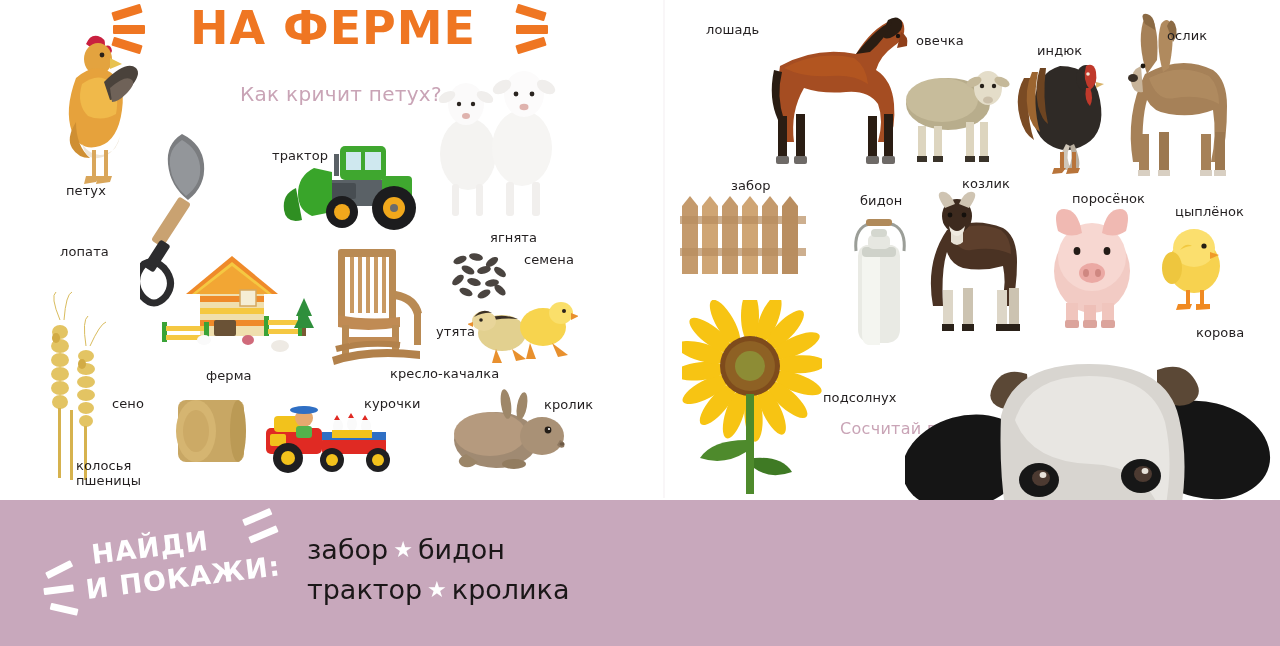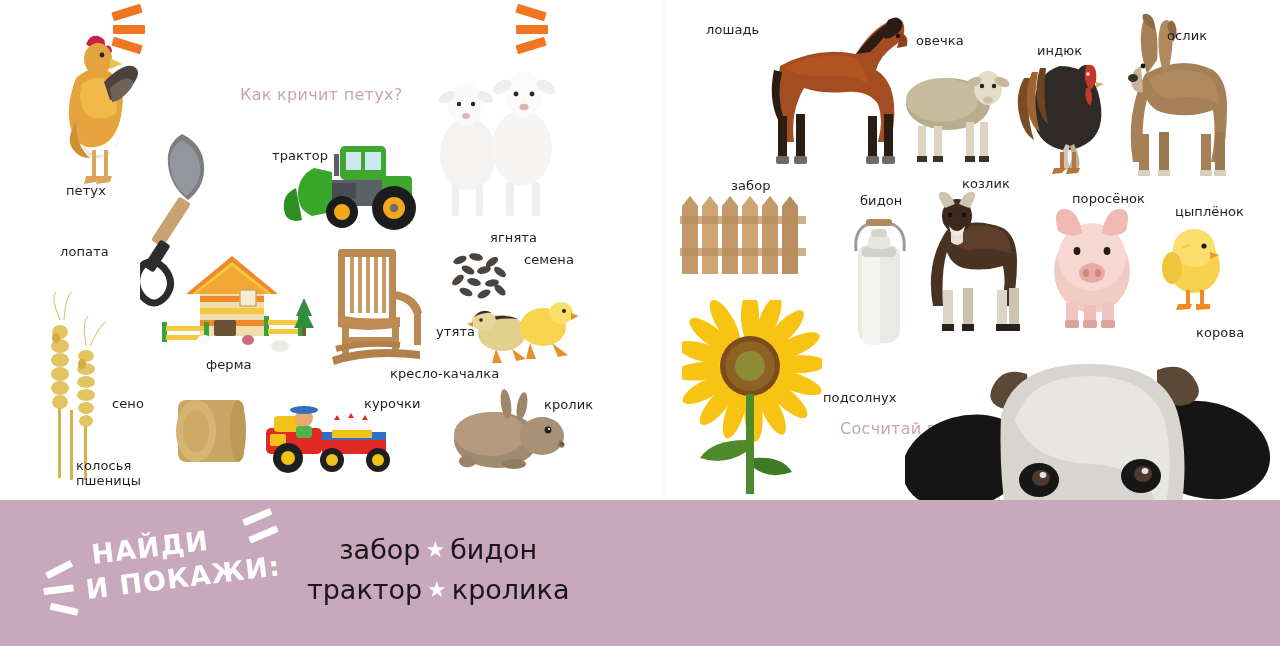--- a/index.html
+++ b/index.html
@@ -37,21 +37,21 @@
   #burst-left .d2{width:32px;height:9px;left:5px;top:19px;transform:rotate(0deg);}
   #burst-left .d3{width:30px;height:9px;left:4px;top:35px;transform:rotate(17deg);}
   #burst-right{left:404px;}
   #burst-right .d1{width:30px;height:9px;left:4px;top:2px;transform:rotate(17deg);}
   #burst-right .d2{width:32px;height:9px;left:4px;top:19px;transform:rotate(0deg);}
   #burst-right .d3{width:30px;height:9px;left:4px;top:35px;transform:rotate(-17deg);}
 
   .prompt{
     position:absolute;
     font-family:"DejaVu Sans","Liberation Sans",sans-serif;
-    font-size:16px;color:#c9a4b6;letter-spacing:.3px;line-height:21px;
+    font-size:20px;color:#c9a4b6;letter-spacing:.3px;line-height:21px;
   }
   #prompt-rooster{left:240px;top:84px;}
   #prompt-count{left:840px;top:418px;text-align:left;font-size:16px;line-height:21px;}
 
   
   .label{
     position:absolute;
     font-family:"DejaVu Sans","Liberation Sans",sans-serif;
     font-size:13px;color:#221e1f;line-height:15px;white-space:pre-line;
     letter-spacing:.1px;
@@ -121,39 +121,40 @@
   #fd-l2{width:30px;left:-14px;top:46px;transform:rotate(0deg);}
   #fd-l3{width:28px;left:-10px;top:66px;transform:rotate(20deg);}
   #fd-r1{width:30px;left:192px;top:-2px;transform:rotate(-16deg);}
   #fd-r2{width:30px;left:196px;top:16px;transform:rotate(-16deg);}
 
   .find-col{
     position:absolute;
     font-family:"DejaVu Sans","Liberation Sans",sans-serif;
     font-size:27px;color:#1b1718;line-height:40px;white-space:nowrap;
   }
-  #find-col-1{left:307px;top:30px;text-align:center;}
+  #find-col-1{left:307px;top:30px;}
   #find-col-2{left:673px;top:30px;}
   .star{color:#ffffff;font-size:22px;vertical-align:2px;padding:0 5px;}
 </style>
 </head>
 <body>
 
 <div id="page">
 
   <div id="left-page" class="page-white"></div>
   <div id="right-page" class="page-white"></div>
   <div id="gutter"></div>
 
   <div id="title-block">
     <div class="burst" id="burst-left">
       <span class="d1"></span>
         <span class="d2"></span>
         <span class="d3"></span>
     </div>
+    <div id="title-text">НА ФЕРМЕ</div>
     <div class="burst" id="burst-right">
       <span class="d1"></span>
         <span class="d2"></span>
         <span class="d3"></span>
     </div>
   </div>
 
   <div class="prompt" id="prompt-rooster">Как кричит петух?</div>
 
   <svg class="art" id="art-rooster" viewBox="0 0 96 170">
@@ -245,21 +246,21 @@
       <rect x="116" y="79" width="32" height="5" fill="#f5c842"></rect>
       <rect x="146" y="66" width="5" height="20" fill="#3aa337"></rect>
     </g>
     <path d="M152 48 l8 18 l-16 0 z" fill="#2f8f3c"></path>
     <path d="M152 58 l10 20 l-20 0 z" fill="#2f8f3c"></path>
     <rect x="150" y="78" width="4" height="8" fill="#7a5a34"></rect>
     <ellipse cx="128" cy="96" rx="9" ry="6" fill="#eeeae4"></ellipse>
     <ellipse cx="96" cy="90" rx="6" ry="5" fill="#d06a7a"></ellipse>
     <ellipse cx="52" cy="90" rx="7" ry="5" fill="#fafafa"></ellipse>
   </svg>
-  <div class="label" style="left:206px;top:357px;">ферма</div>
+  <div class="label" style="left:206px;top:368px;">ферма</div>
 
   <svg class="art" id="art-chair" viewBox="0 0 120 130">
     <rect x="20" y="4" width="58" height="8" rx="3" fill="#b98a53"></rect>
     <rect x="20" y="8" width="7" height="66" fill="#b98a53"></rect>
     <rect x="71" y="8" width="7" height="66" fill="#b98a53"></rect>
     <g fill="#c99a63">
       <rect x="32" y="12" width="4" height="56"></rect>
         <rect x="40" y="12" width="4" height="56"></rect>
       <rect x="48" y="12" width="4" height="56"></rect>
         <rect x="56" y="12" width="4" height="56"></rect>

